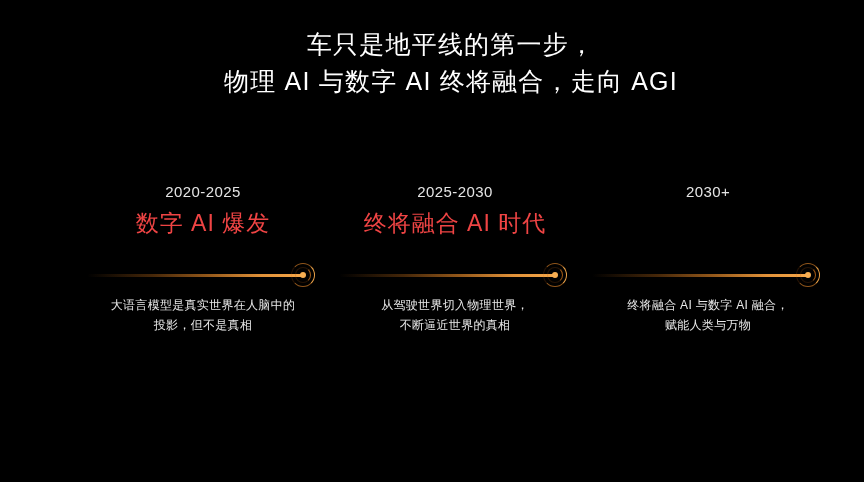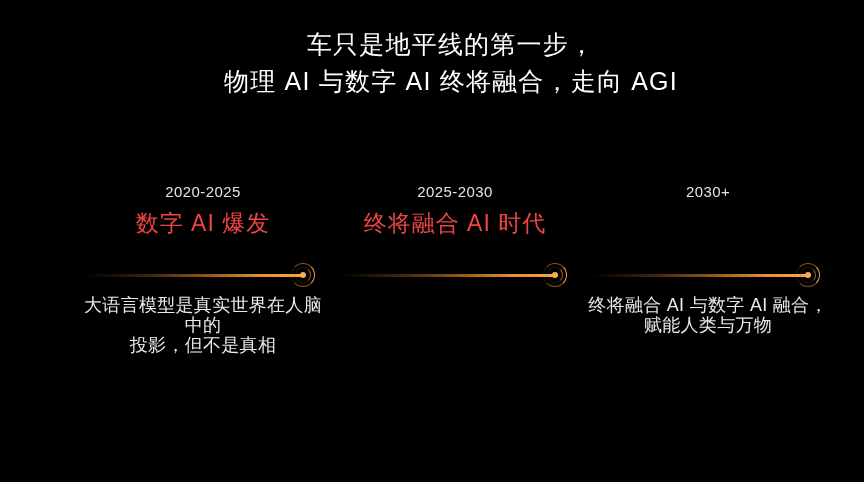--- a/index.html
+++ b/index.html
@@ -152,21 +152,21 @@
     background: #f7ae52;
   }
 
   .tl-desc {
     position: absolute;
     top: 112px;
     left: 0;
     width: 252px;
     text-align: center;
     color: #e9e9e9;
-    font-size: 18px;
+    font-size: 12px;
     line-height: 20px;
     letter-spacing: 0.3px;
     font-weight: 400;
     white-space: pre-line;
   }
 </style>
 </head>
 <body>
 
 <div id="slide">
@@ -197,20 +197,22 @@
       <div class="tl-date">2025-2030</div>
       <div class="tl-heading">终将融合 AI 时代</div>
       <div class="tl-line-wrap">
         <div class="tl-line"></div>
         <div class="tl-node">
           <div class="ring"></div>
           <div class="ring2"></div>
           <div class="dot"></div>
         </div>
       </div>
+      <div class="tl-desc">从驾驶世界切入物理世界，
+不断逼近世界的真相</div>
     </div>
 
     <div class="tl-col c2">
       <div class="tl-date">2030+</div>
       <div class="tl-line-wrap">
         <div class="tl-line"></div>
         <div class="tl-node">
           <div class="ring"></div>
           <div class="ring2"></div>
           <div class="dot"></div>

